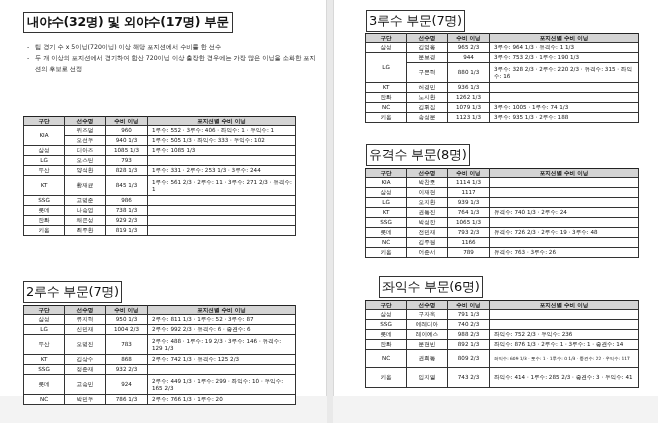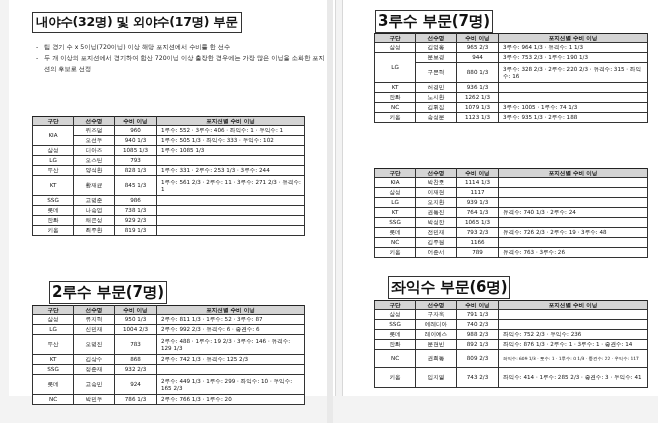--- a/index.html
+++ b/index.html
@@ -1,28 +1,28 @@
 <!DOCTYPE html>
 <html><head>
 <meta charset="utf-8">
 <style>
   * { box-sizing: border-box; margin: 0; padding: 0; }
   html, body { width: 658px; height: 423px; overflow: hidden; background: #f3f3f3; }
   body { font-family: "DejaVu Sans", "Liberation Sans", sans-serif; color: #111; position: relative; }
-  .page { position: absolute; top: 0; height: 396px; background: #ffffff; margin-left: 9px; }
+  .page { position: absolute; top: 0; height: 396px; background: #ffffff; }
   .page-left { left: 0; width: 327px; border-right: 1px solid #d8d8d8; }
   .page-right { left: 333px; width: 325px; border-left: 1px solid #d8d8d8; }
   .gutter { position: absolute; left: 327px; top: 0; width: 6px; height: 423px; background: #e9e9e9; }
 
   .main-title { position: absolute; left: 23px; top: 12px; font-size: 12.5px; font-weight: bold; border: 1px solid #333; padding: 1px 3px; background: #fff; white-space: nowrap; letter-spacing: -0.3px; }
   .bullets { position: absolute; left: 27px; top: 41px; width: 290px; font-size: 6.2px; line-height: 11px; color: #222; }
   .bullets li { list-style: none; position: relative; padding-left: 8px; }
   .bullets li::before { content: "-"; position: absolute; left: 0; top: 0; }
 
-  .sec-title { position: absolute; font-size: 15px; font-weight: bold; border: 1px solid #333; padding: 1px 2px; background: #fff; white-space: nowrap; letter-spacing: -0.3px; }
+  .sec-title { position: absolute; font-size: 13px; font-weight: normal; border: 1px solid #333; padding: 1px 2px; background: #fff; white-space: nowrap; letter-spacing: -0.3px; }
 
   table.grid { position: absolute; border-collapse: collapse; font-size: 5.6px; table-layout: fixed; background: #fff; }
   table.grid th, table.grid td { border: 0.8px solid #333; text-align: center; vertical-align: middle; padding: 0 2px; line-height: 7px; height: 10px; overflow: hidden; }
   table.grid thead th { background: #d4d4d4; font-weight: bold; height: 9px; border-top: 1.2px solid #222; }
   table.grid td.detail { text-align: left; padding-left: 4px; }
   table.grid { border: 1.2px solid #222; }
 </style>
 </head>
 <body>
 
@@ -104,21 +104,21 @@
         </tr>
       <tr>
           <td>키움</td>
           <td>최주환</td>
           <td>819 1/3</td>
           <td class="detail"></td>
         </tr>
     </tbody>
   </table>
 
-  <div class="sec-title" style="left:40px; top:281px;">2루수 부문(7명)</div>
+  <div class="sec-title" style="left:23px; top:281px;">2루수 부문(7명)</div>
   <table class="grid" style="left:23px; top:305px; width:272px;">
     <colgroup>
         <col style="width:41px">
         <col style="width:41px">
         <col style="width:42px">
         <col style="width:148px">
       </colgroup>
     <thead>
         <tr>
       <th>구단</th>
@@ -231,20 +231,21 @@
         </tr>
       <tr>
           <td>키움</td>
           <td>송성문</td>
           <td>1123 1/3</td>
           <td class="detail">3루수: 935 1/3 · 2루수: 188</td>
         </tr>
     </tbody>
   </table>
 
+  <div class="sec-title" style="left:32px; top:144px;">유격수 부문(8명)</div>
   <table class="grid" style="left:31px; top:168px; width:273px;">
     <colgroup>
         <col style="width:41px">
         <col style="width:41px">
         <col style="width:42px">
         <col style="width:149px">
       </colgroup>
     <thead>
         <tr>
       <th>구단</th>

